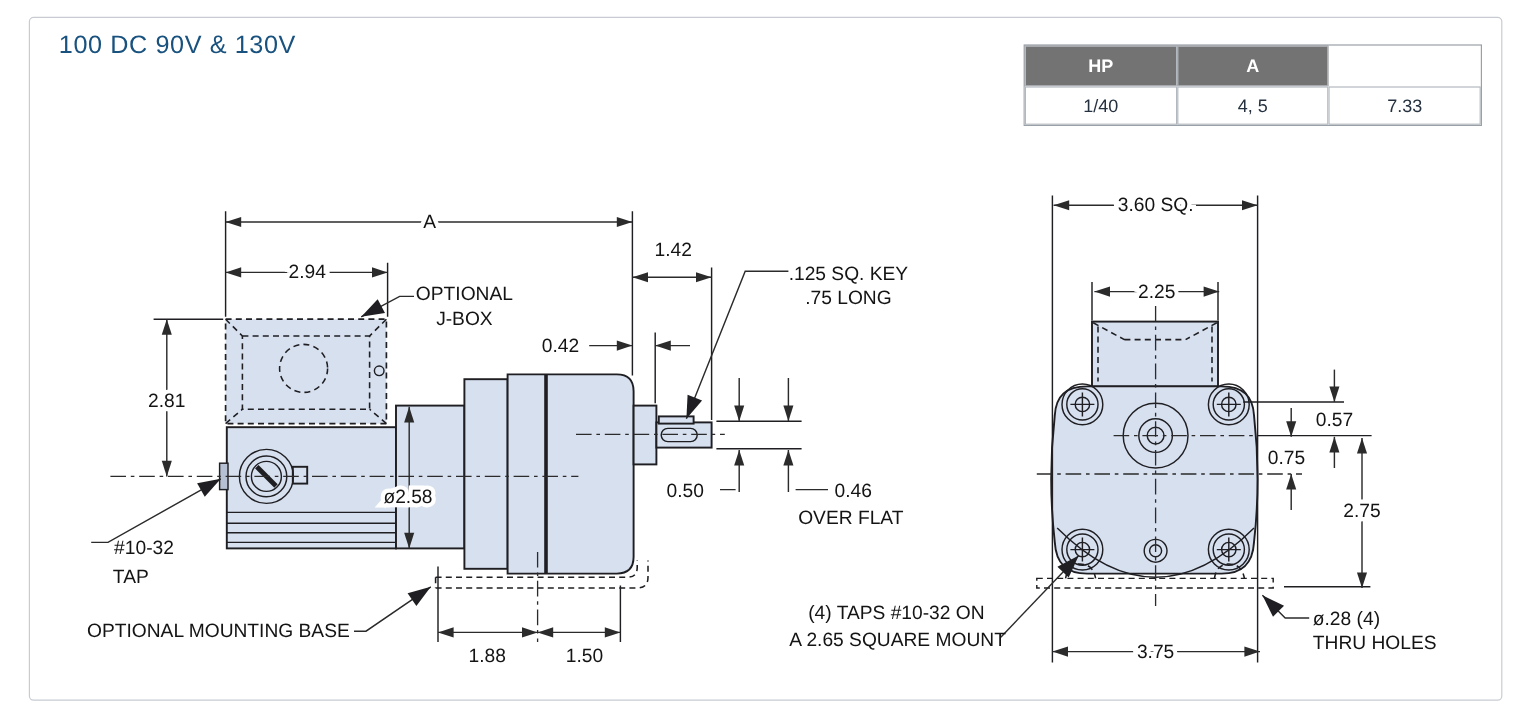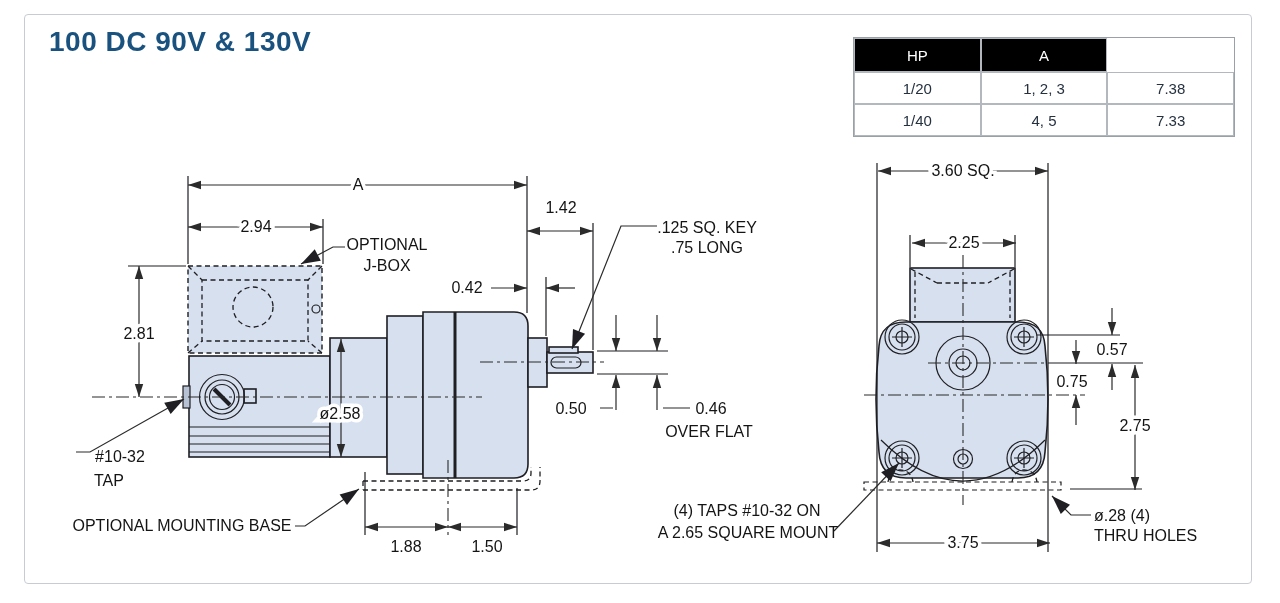--- a/index.html
+++ b/index.html
@@ -1,27 +1,27 @@
 <!DOCTYPE html>
 <html><head>
 <meta charset="utf-8">
 <style>
   html,body{margin:0;padding:0;background:#ffffff;}
   body{width:1280px;height:603px;position:relative;overflow:hidden;
        font-family:"Liberation Sans",sans-serif;}
   .page-border{position:absolute;left:24px;top:14px;width:1226px;height:568px;
        border:1.5px solid #c8ccd2;border-radius:4px;background:#ffffff;}
-  .title{position:absolute;left:49px;top:26px;font-size:28px;font-weight:bold;
+  .title{position:absolute;left:49px;top:26px;font-size:21px;font-weight:normal;
        color:#19527f;letter-spacing:0.5px;white-space:nowrap;}
   .spec-table{position:absolute;left:853px;top:37px;width:380px;
        border:1px solid #9aa0a8;border-collapse:collapse;font-size:15px;}
   .spec-table .tr{display:grid;grid-template-columns:1fr 1fr 1fr;}
   .spec-table .td{border:0.5px solid #b3b8bf;text-align:center;
        padding:7px 0 6px 0;color:#25313f;background:#ffffff;}
-  .spec-table .th .td{background:#000000;color:#ffffff;font-weight:normal;
+  .spec-table .th .td{background:#737373;color:#ffffff;font-weight:bold;
        padding:8px 0 7px 0;}
   svg{position:absolute;left:0;top:0;}
   .outline{fill:#d7e0ef;stroke:#1f1f23;stroke-width:1.6;}
   .thin{fill:none;stroke:#1f1f23;stroke-width:1.2;}
   .dash{fill:none;stroke:#1f1f23;stroke-width:1.3;stroke-dasharray:5 3.5;}
   .dashf{fill:#d7e0ef;stroke:#1f1f23;stroke-width:1.4;stroke-dasharray:5 3.5;}
   .dim{fill:none;stroke:#2b2b2b;stroke-width:1.2;}
   .cl{fill:none;stroke:#2b2b2b;stroke-width:1.1;stroke-dasharray:13 4 3 4;}
   text{font-family:"Liberation Sans",sans-serif;font-size:16px;fill:#141414;}
   .halo{stroke:#ffffff;stroke-width:7px;paint-order:stroke fill;}
@@ -30,25 +30,20 @@
 </head>
 <body>
 
 <div class="page-border"></div>
 <div class="title">100 DC 90V &amp; 130V</div>
 
 <div class="spec-table">
   <div class="tr th">
     <div class="td">HP</div>
     <div class="td">A</div>
-  </div>
-  <div class="tr">
-    <div class="td">1/20</div>
-    <div class="td">1, 2, 3</div>
-    <div class="td">7.38</div>
   </div>
   <div class="tr">
     <div class="td">1/40</div>
     <div class="td">4, 5</div>
     <div class="td">7.33</div>
   </div>
 </div>
 
 <svg width="1280" height="603" viewBox="0 0 1280 603">
   <defs>

